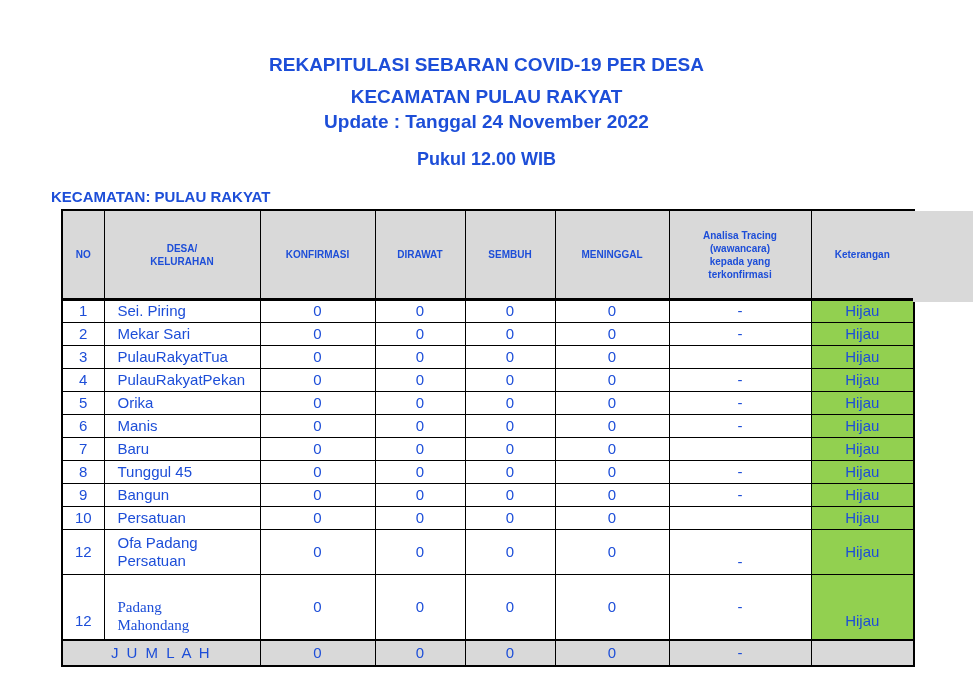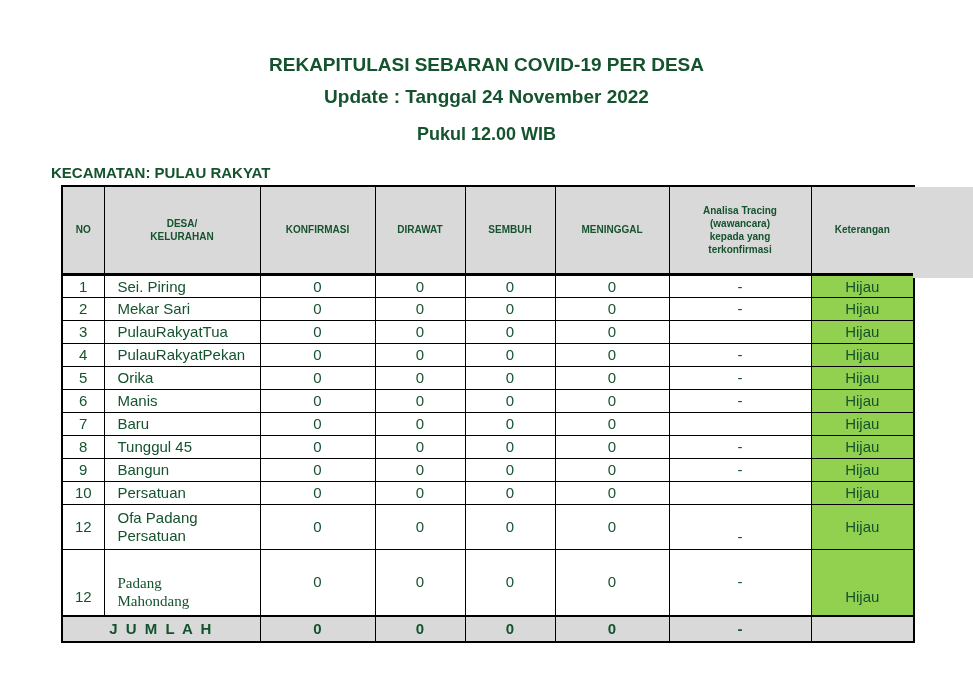--- a/index.html
+++ b/index.html
@@ -6,21 +6,21 @@
     --header-bg:#d9d9d9;
     --status-green:#92d050;
     --border:#000000;
   }
   *{box-sizing:border-box;}
   html,body{margin:0;padding:0;background:#ffffff;}
   .page{
     position:relative;
     width:973px;height:699px;
     background:#ffffff;
-    color:#14532d;
+    color:#1d4ed8;
     font-family:"Liberation Sans", sans-serif;
     overflow:hidden;
   }
   .titles{padding-top:55px;text-align:center;font-weight:700;line-height:1.1;}
   .t1{font-size:19px;margin:0 0 11px 0;}
   .t2{font-size:19px;margin:0 0 4px 0;}
   .t3{font-size:19px;margin:0 0 8px 0;}
   .t4{font-size:18px;margin:17px;}
   .section-label{
     font-size:15px;font-weight:700;
@@ -56,38 +56,39 @@
   td.desa{text-align:left;padding-left:13px;white-space:pre-line;}
   td.num{text-align:center;}
   td.trace{text-align:center;}
   td.ket{background:var(--status-green);text-align:center;}
   tr.r11{height:45px;}
   tr.r11 td.trace{vertical-align:bottom;padding-bottom:3px;}
   tr.r12{height:66px;}
   tr.r12 td.no{vertical-align:bottom;padding-bottom:9px;}
   tr.r12 td.desa{vertical-align:bottom;padding-bottom:5px;font-family:Liberation Serif, serif;}
   tr.r12 td.ket{vertical-align:bottom;padding-bottom:9px;}
-  tr.total{height:26px;font-weight:700;}
+  tr.total{height:26px;font-weight:400;}
   tr.total td{background:var(--header-bg);border-top:2px solid var(--border);}
   tr.total td.label{text-align:center;letter-spacing:2px;}
   tr.total td.ket-total{background:var(--header-bg);}
   .header-overflow{
     position:absolute;
     left:852px;top:2px;
     width:62px;height:91px;
     background:var(--header-bg);
   }
 </style>
 </head>
 <body>
 
 <div class="page">
 
   <div class="titles">
     <div class="t1">REKAPITULASI SEBARAN COVID-19 PER DESA</div>
+    <div class="t2">KECAMATAN PULAU RAKYAT</div>
     <div class="t3">Update : Tanggal 24 November 2022</div>
     <div class="t4">Pukul 12.00 WIB</div>
   </div>
 
   <div class="section-label">KECAMATAN: PULAU RAKYAT</div>
 
   <div class="table-wrap">
     <table>
       <colgroup>
         <col style="width:42px">

